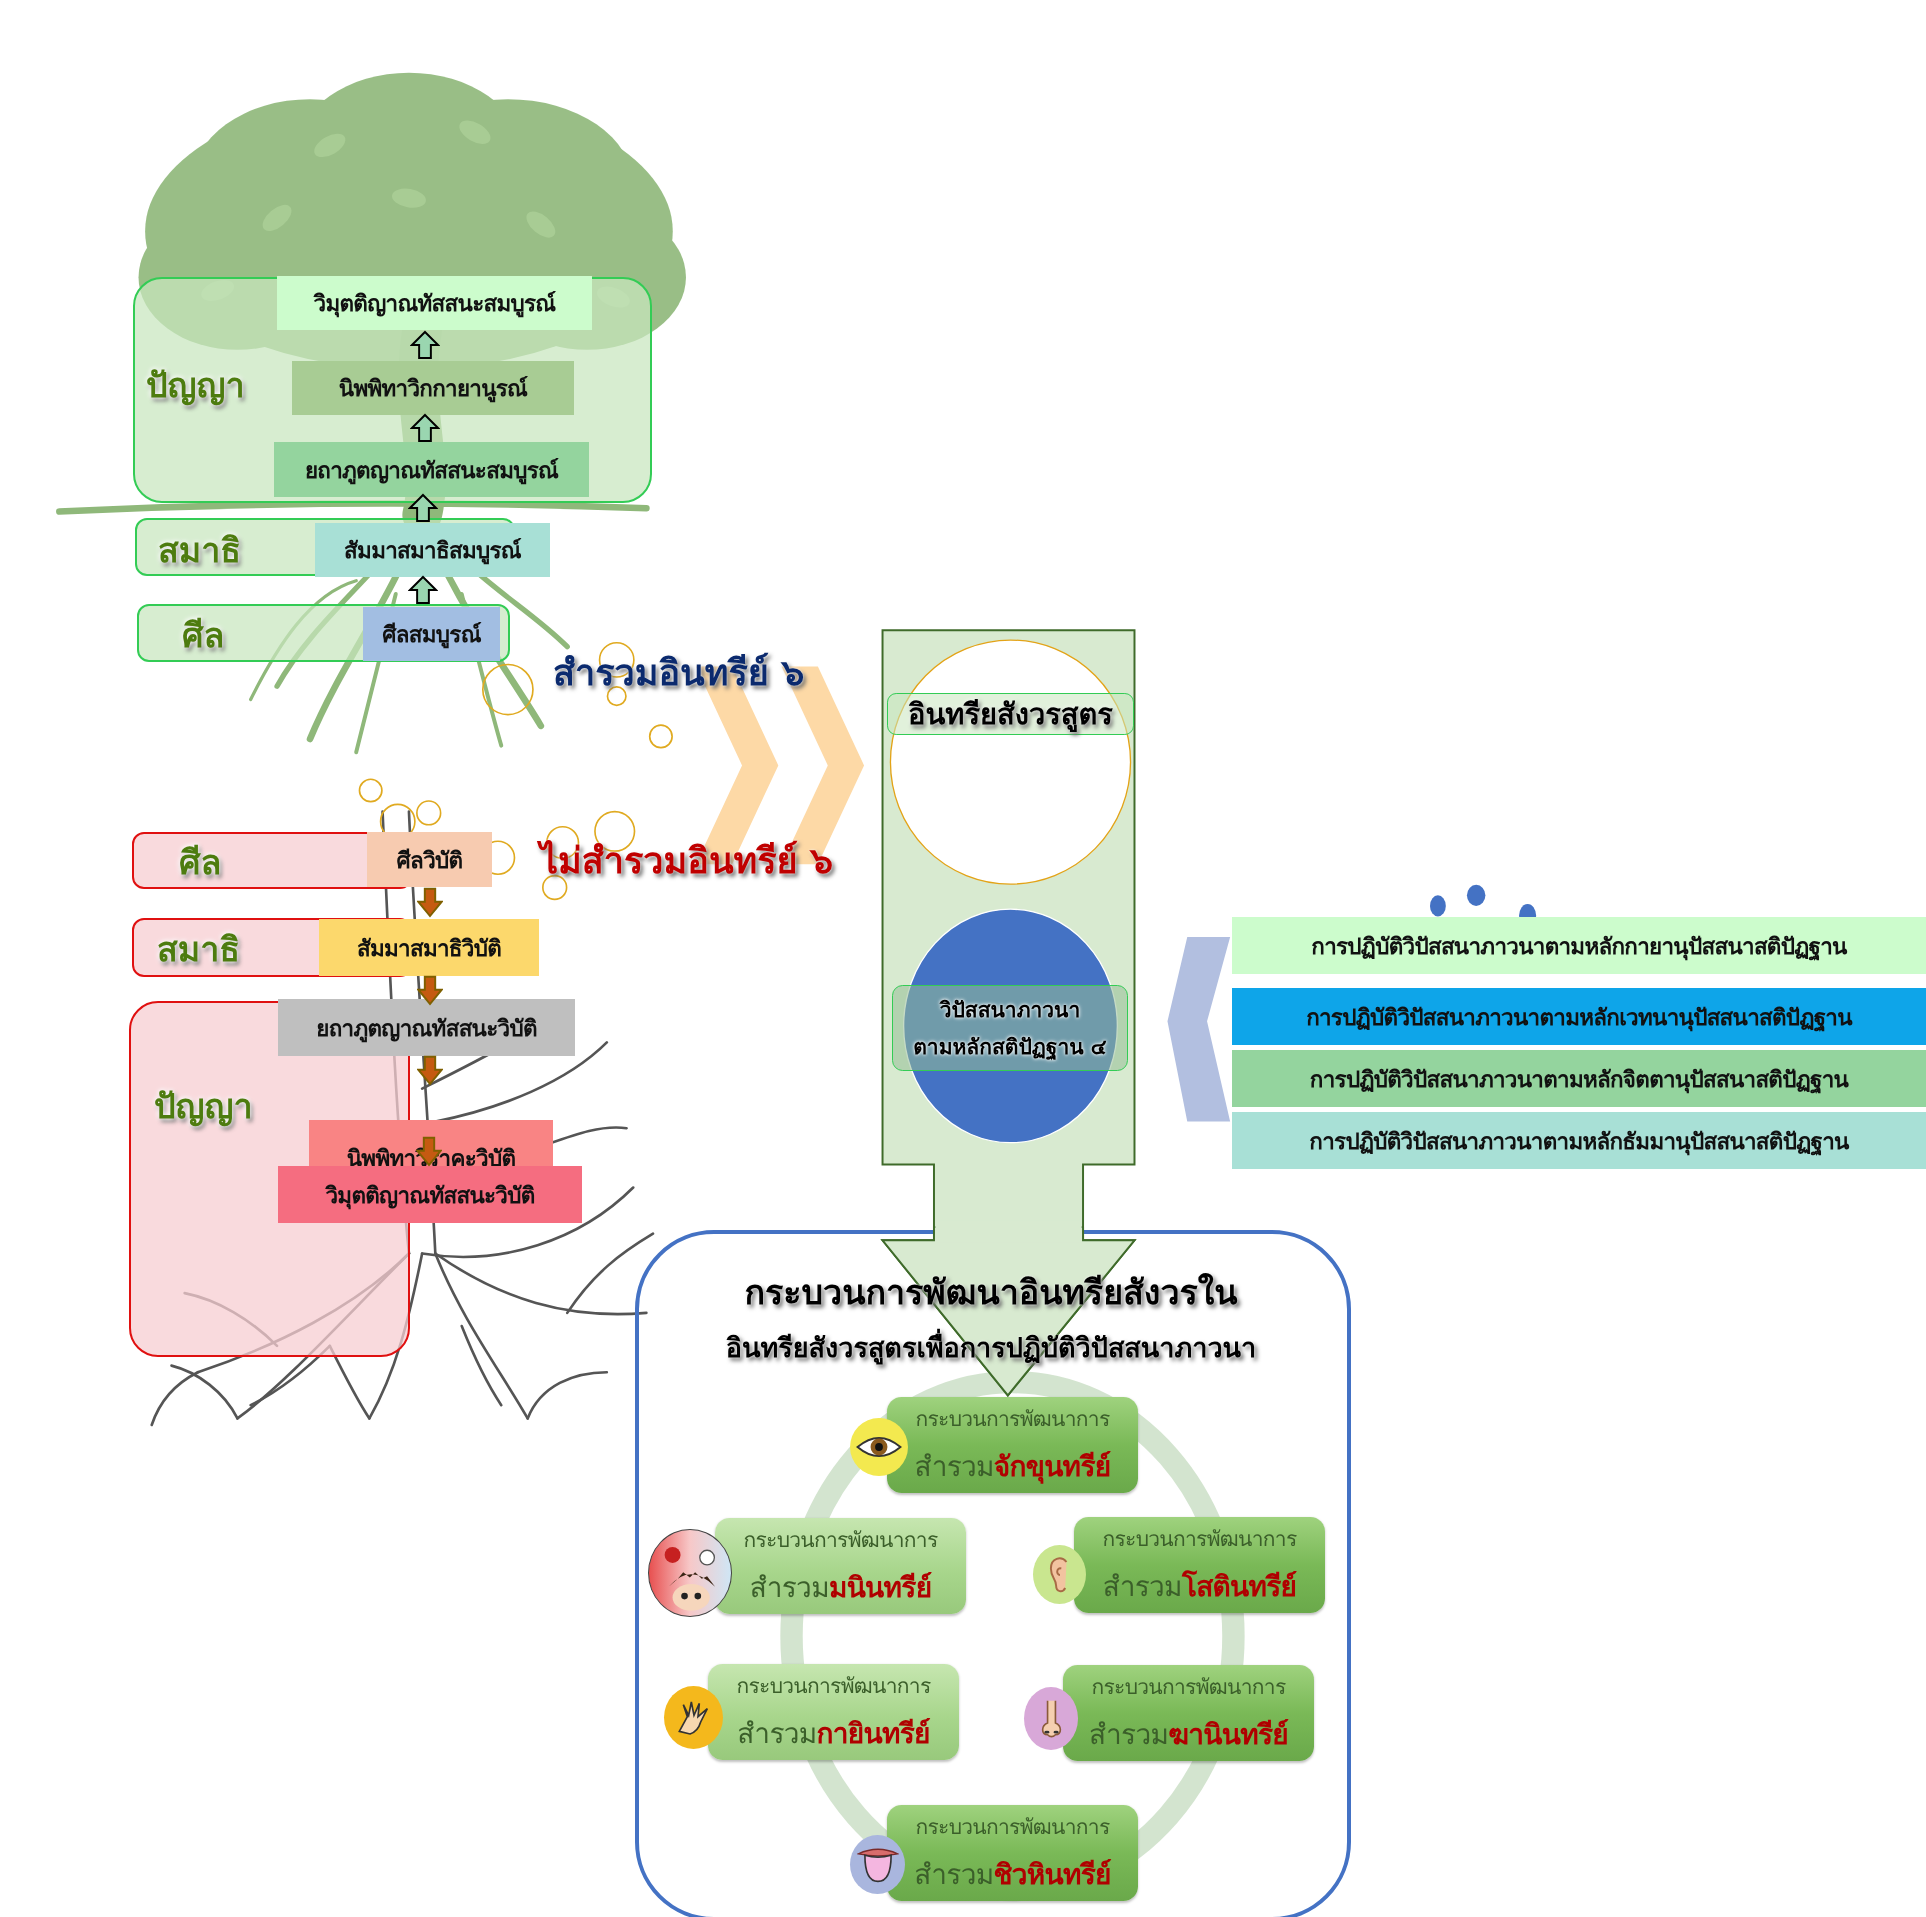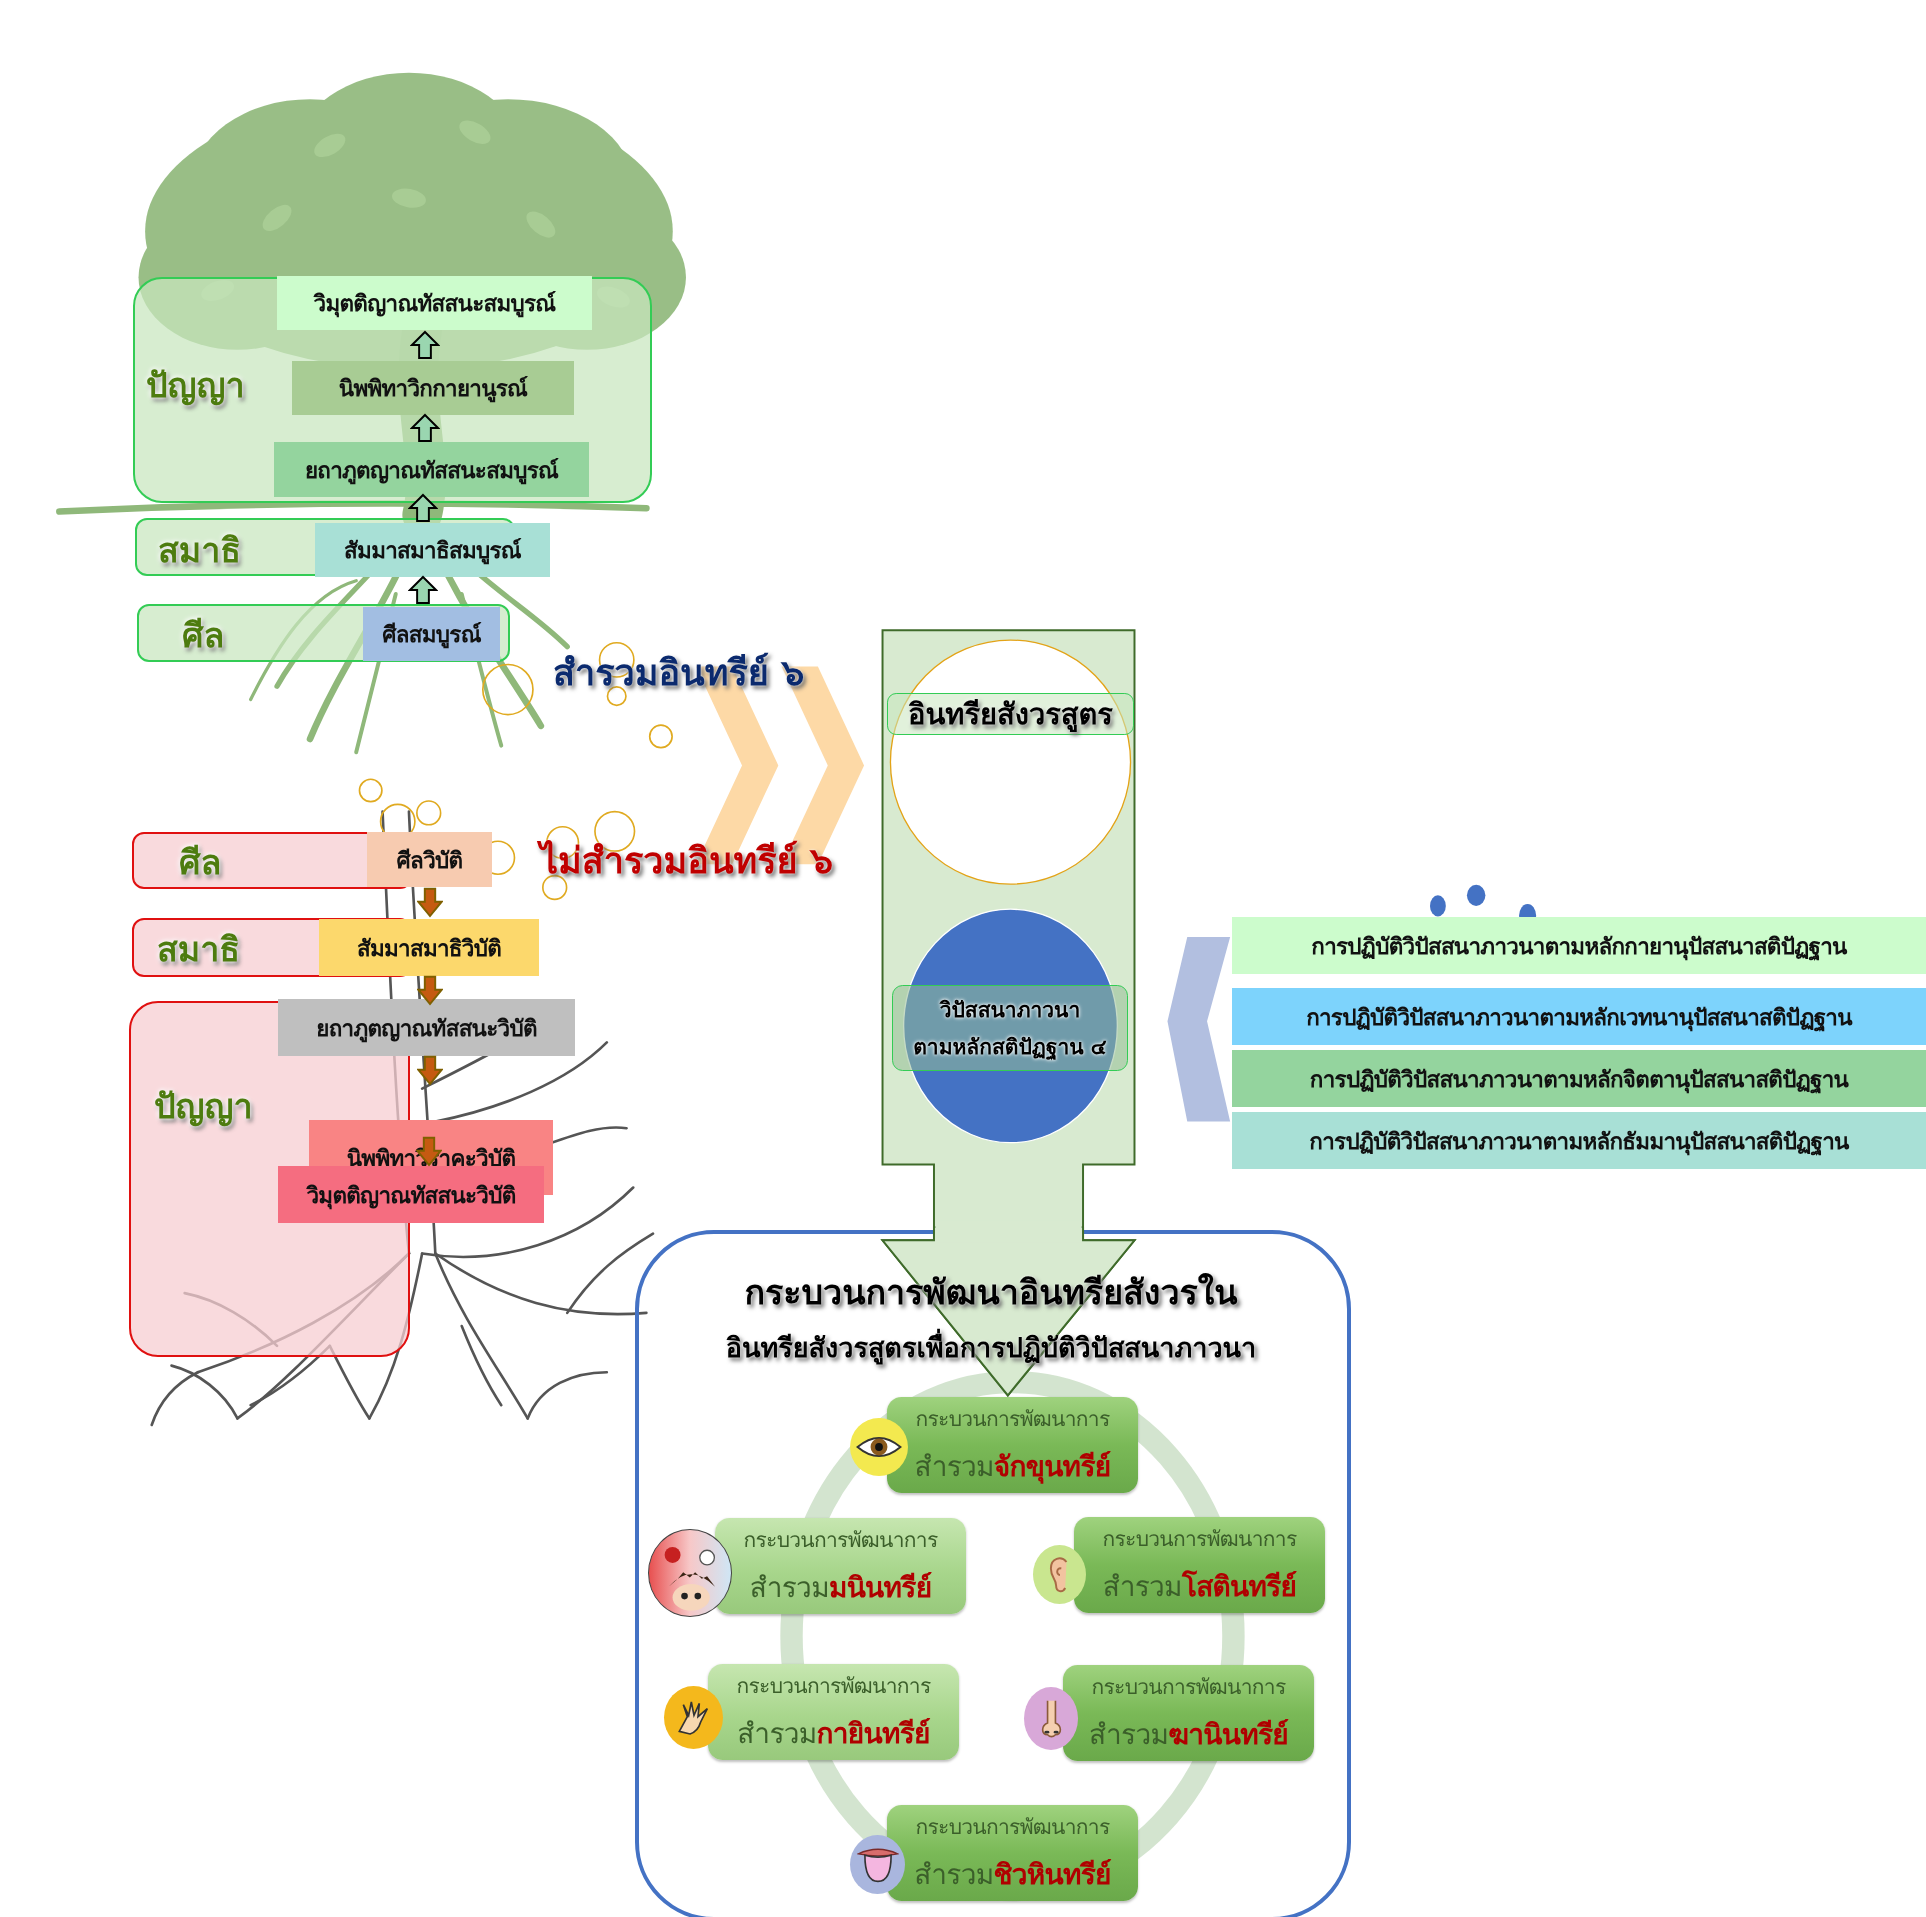--- a/index.html
+++ b/index.html
@@ -158,21 +158,21 @@
 <div class="group grp-bad" style="left:129px;top:1001px;width:277px;height:352px;"></div>
 
 <div class="gtitle" style="left:179px;top:835px;">ศีล</div>
 <div class="gtitle" style="left:157px;top:922px;">สมาธิ</div>
 <div class="gtitle" style="left:154px;top:1079px;">ปัญญา</div>
 
 <div class="lbl" style="left:367px;top:832px;width:125px;height:55px;background:#f7cbb0;">ศีลวิบัติ</div>
 <div class="lbl" style="left:319px;top:919px;width:220px;height:57px;background:#fcd86c;">สัมมาสมาธิวิบัติ</div>
 <div class="lbl" style="left:278px;top:999px;width:297px;height:57px;background:#bfbfbf;">ยถาภูตญาณทัสสนะวิบัติ</div>
 <div class="lbl" style="left:309px;top:1120px;width:244px;height:75px;background:#f98484;">นิพพิทาวิราคะวิบัติ</div>
-<div class="lbl" style="left:278px;top:1166px;width:266px;height:57px;background:#f56d80;">วิมุตติญาณทัสสนะวิบัติ</div>
+<div class="lbl" style="left:278px;top:1166px;width:304px;height:57px;background:#f56d80;">วิมุตติญาณทัสสนะวิบัติ</div>
 
 <svg class="downarrow" style="left:417px;top:887px" width="26" height="32" viewBox="0 0 40 48">
     <path d="M12 2 L28 2 L28 22 L38 22 L20 44 L2 22 L12 22 Z" fill="#c55a11" stroke="#7f6000" stroke-width="3"></path>
   </svg>
 <svg class="downarrow" style="left:417px;top:975px" width="26" height="32" viewBox="0 0 40 48">
     <path d="M12 2 L28 2 L28 22 L38 22 L20 44 L2 22 L12 22 Z" fill="#c55a11" stroke="#7f6000" stroke-width="3"></path>
   </svg>
 <svg class="downarrow" style="left:417px;top:1055px" width="26" height="32" viewBox="0 0 40 48">
     <path d="M12 2 L28 2 L28 22 L38 22 L20 44 L2 22 L12 22 Z" fill="#c55a11" stroke="#7f6000" stroke-width="3"></path>
   </svg>
@@ -182,21 +182,21 @@
 
 <div class="abs" style="left:887px;top:693px;width:245px;height:40px;border:1.3px solid #33cc55;border-radius:9.2px;background:rgba(200,230,190,0.55);display:flex;align-items:center;justify-content:center;">
   <span class="bigtext" style="position:static;font-size:29px;color:#000;text-shadow:0 0 4px #fff,2px 2.6px 4px #555;">อินทรียสังวรสูตร</span>
 </div>
 <div class="abs" style="left:892px;top:985px;width:234px;height:84px;border:1.3px solid #33cc55;border-radius:10.6px;background:rgba(150,190,150,0.55);display:flex;flex-direction:column;align-items:center;justify-content:center;">
   <span class="bigtext" style="position:static;font-size:21px;color:#000;text-shadow:0 0 4px #fff,0 0 2.6px #fff;">วิปัสสนาภาวนา</span>
   <span class="bigtext" style="position:static;font-size:21px;color:#000;text-shadow:0 0 4px #fff,0 0 2.6px #fff;margin-top:4px;">ตามหลักสติปัฏฐาน ๔</span>
 </div>
 
 <div class="rrow" style="top:917px;background:#ccfccc;">การปฏิบัติวิปัสสนาภาวนาตามหลักกายานุปัสสนาสติปัฏฐาน</div>
-<div class="rrow" style="top:988px;background:#7dd3fc;">การปฏิบัติวิปัสสนาภาวนาตามหลักเวทนานุปัสสนาสติปัฏฐาน</div>
+<div class="rrow" style="top:988px;background:#0ea5e9;">การปฏิบัติวิปัสสนาภาวนาตามหลักเวทนานุปัสสนาสติปัฏฐาน</div>
 <div class="rrow" style="top:1050px;background:#94d49e;">การปฏิบัติวิปัสสนาภาวนาตามหลักจิตตานุปัสสนาสติปัฏฐาน</div>
 <div class="rrow" style="top:1112px;background:#a8e0d6;">การปฏิบัติวิปัสสนาภาวนาตามหลักธัมมานุปัสสนาสติปัฏฐาน</div>
 
 <div class="bigtext" style="left:635px;width:712px;text-align:center;top:1265px;font-size:34px;color:#000;">กระบวนการพัฒนาอินทรียสังวรใน</div>
 <div class="bigtext" style="left:635px;width:712px;text-align:center;top:1326px;font-size:27px;color:#000;">อินทรียสังวรสูตรเพื่อการปฏิบัติวิปัสสนาภาวนา</div>
 
 <div class="sense" style="left:887px;top:1397px;">
   <span class="l1">กระบวนการพัฒนาการ</span>
   <span class="l2"><span>สำรวม</span><b>จักขุนทรีย์</b></span>
 </div>

